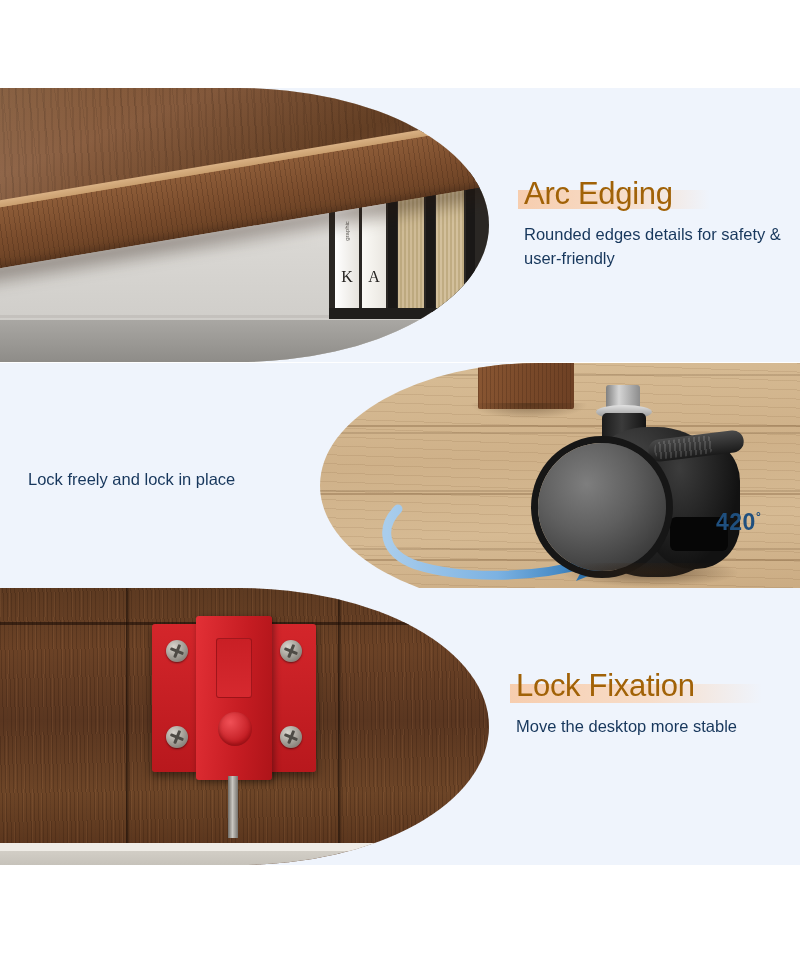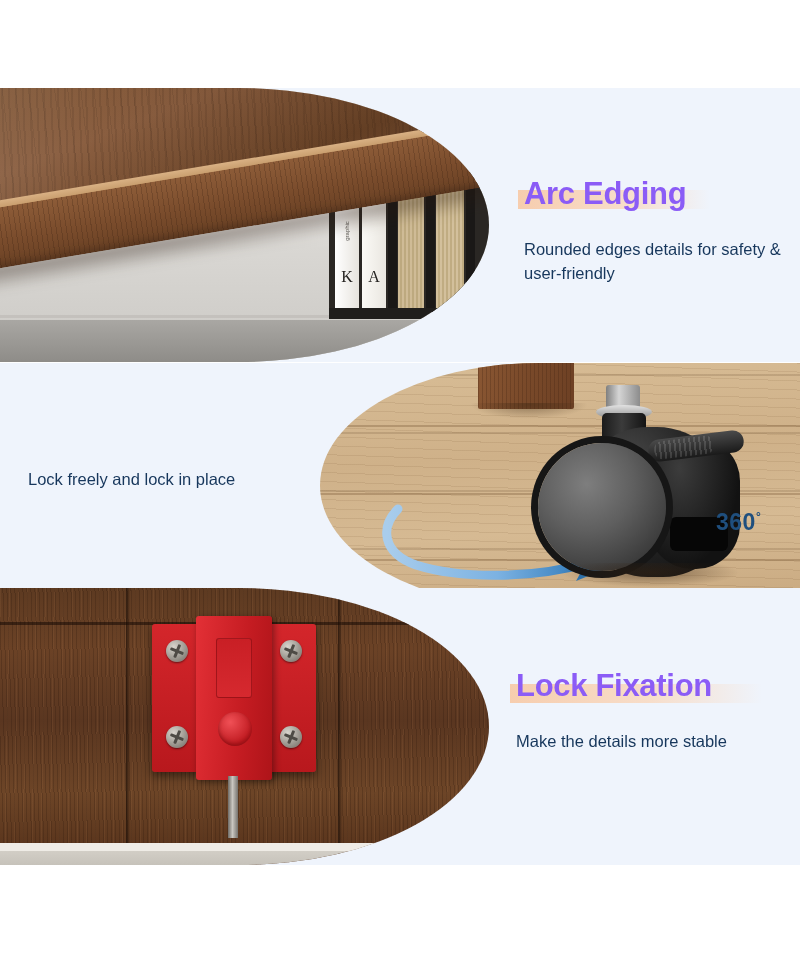--- a/index.html
+++ b/index.html
@@ -262,34 +262,34 @@
   }
 
   
   .copy { position:absolute; }
   #copy-arc    { left:524px; top:88px;  width:262px; }
   #copy-caster { left:28px;  top:96px;  width:330px; }
   #copy-lock   { left:516px; top:80px;  width:276px; }
 
   .headline {
     position:relative; display:inline-block;
-    font-size:31px; font-weight:bold; color:#8b5cf6;
+    font-size:31px; font-weight:normal; color:#a16207;
     line-height:1.16; letter-spacing:-.3px; white-space:nowrap;
   }
   .headline .hl-text { position:relative; z-index:2; }
   .hl-bar {
     position:absolute; z-index:1; left:-6px; height:19px;
     background:linear-gradient(90deg, rgba(247,203,170,.95) 0%, rgba(249,216,190,.82) 55%, rgba(252,238,228,0) 100%);
   }
   #hl-arc    { bottom:3px;  width:192px; }
   #hl-caster { bottom:31px; width:300px; }
   #hl-lock   { bottom:1px;  width:252px; }
 
   .subcopy {
-    margin-top:26px; font-size:16.5px; color:#17375c;
+    margin-top:11px; font-size:16.5px; color:#17375c;
     line-height:1.45; font-weight:400;
   }
   .subcopy-caster { margin-top:9px; }
 </style>
 </head>
 <body>
 
 <div class="page">
 
   <div class="section" id="section-arc">
@@ -370,21 +370,21 @@
           <div class="caster-body2"></div>
           <div class="caster-gap"></div>
           <div class="caster-brake">
             <div class="caster-brake-ribs"></div>
           </div>
           <div class="caster-wheel"></div>
           <div class="caster-shadow"></div>
         </div>
 
         <div class="rot-label">
-          <span>360</span><sup>°</sup>
+          <span>420</span><sup>°</sup>
         </div>
       </div>
     </div>
 
     <div class="copy" id="copy-caster">
       <div class="subcopy subcopy-caster">Lock freely and lock in place</div>
     </div>
   </div>
 
   <div class="section" id="section-lock">
@@ -411,17 +411,17 @@
         <div class="lock-floor"></div>
         <div class="lock-floor-gap"></div>
       </div>
     </div>
 
     <div class="copy" id="copy-lock">
       <div class="headline">
         <span class="hl-bar" id="hl-lock"></span>
         <span class="hl-text">Lock Fixation</span>
       </div>
-      <div class="subcopy">Make the details more stable</div>
+      <div class="subcopy">Move the desktop more stable</div>
     </div>
   </div>
 
 </div>
 
 </body></html>

